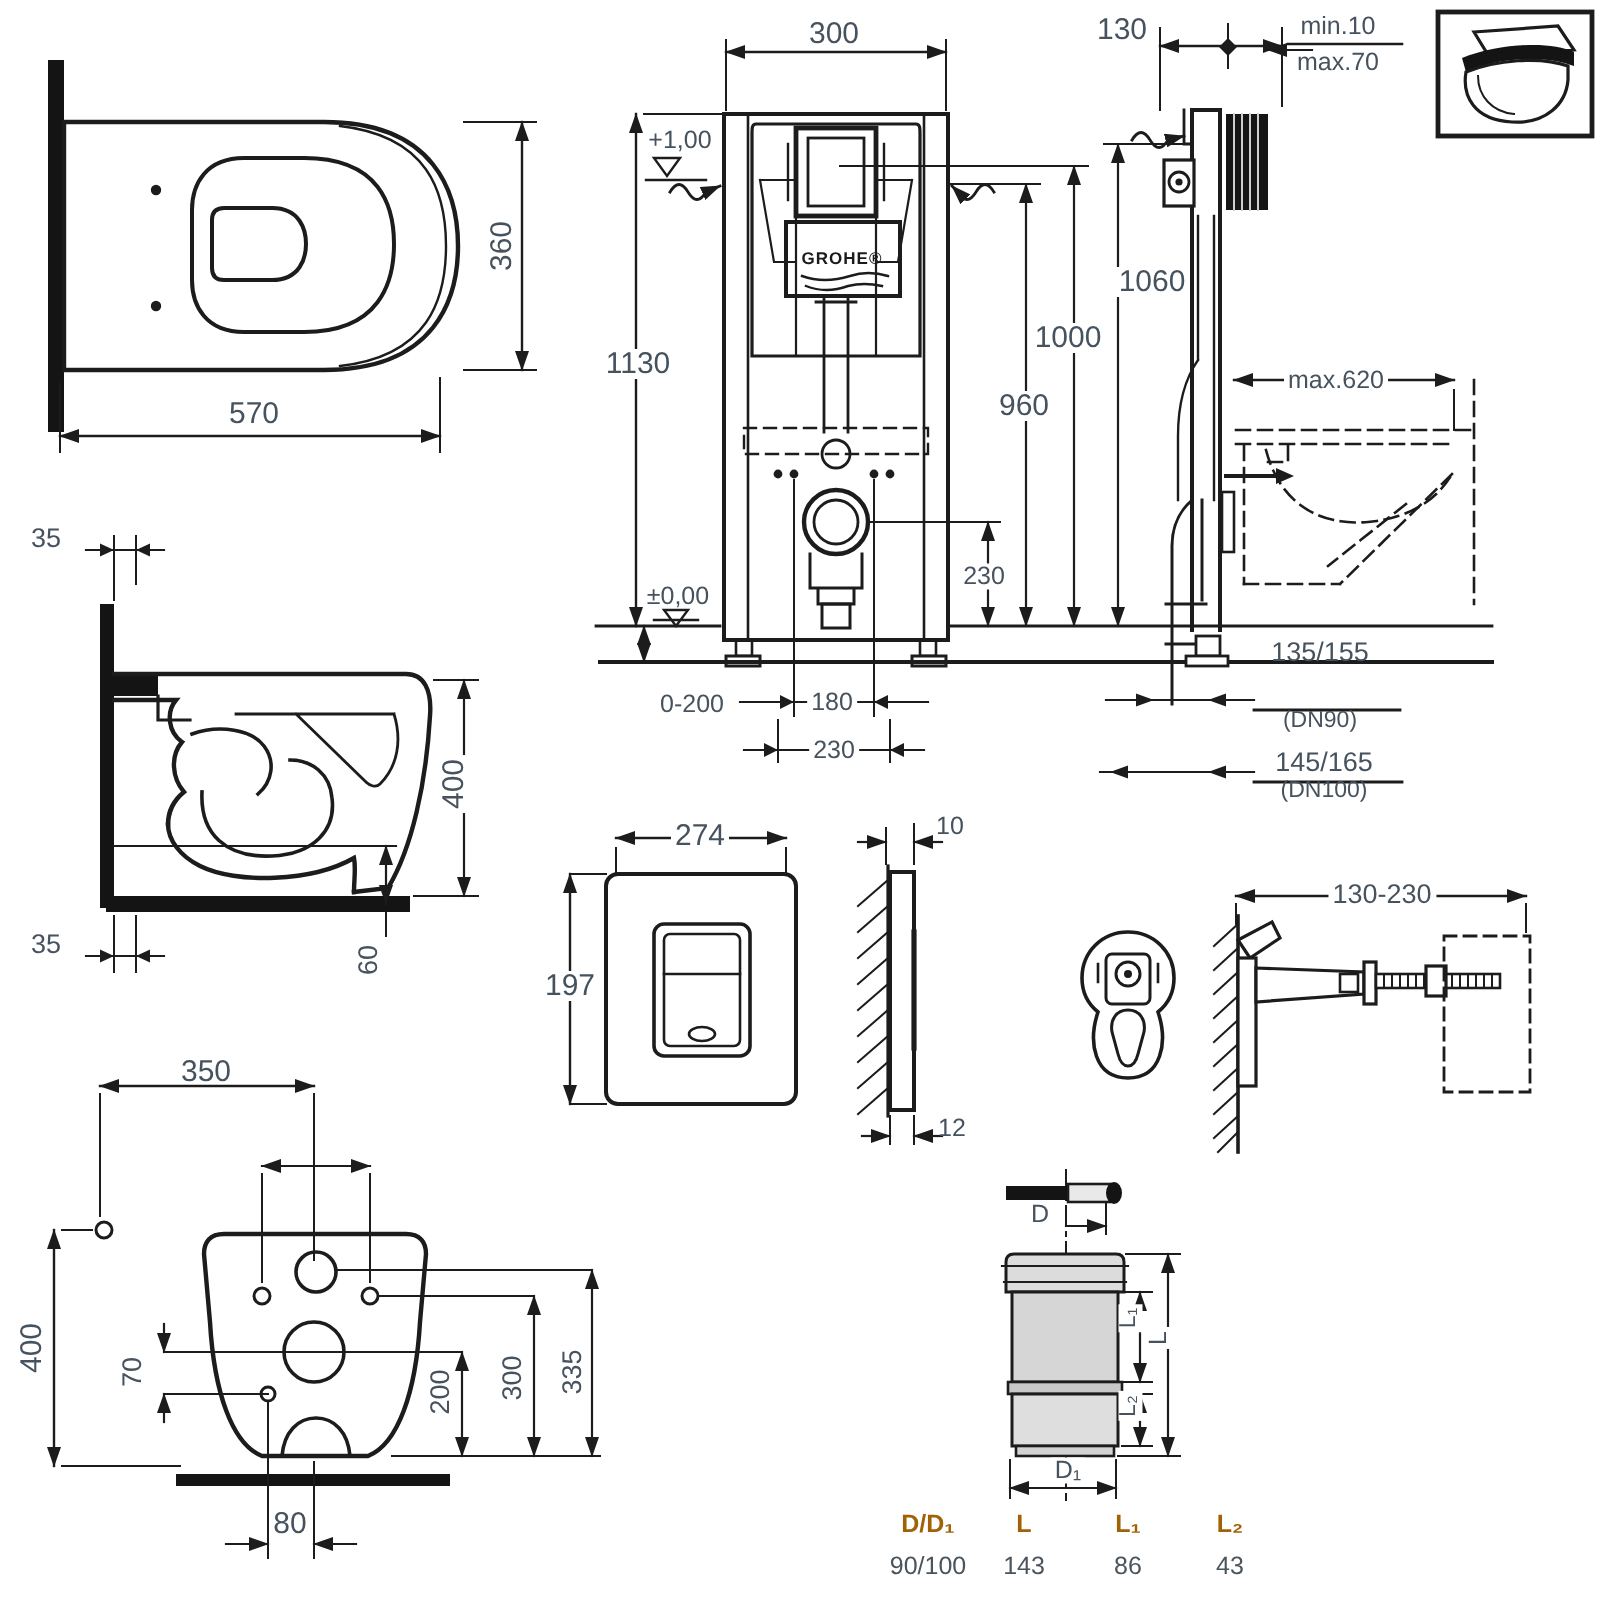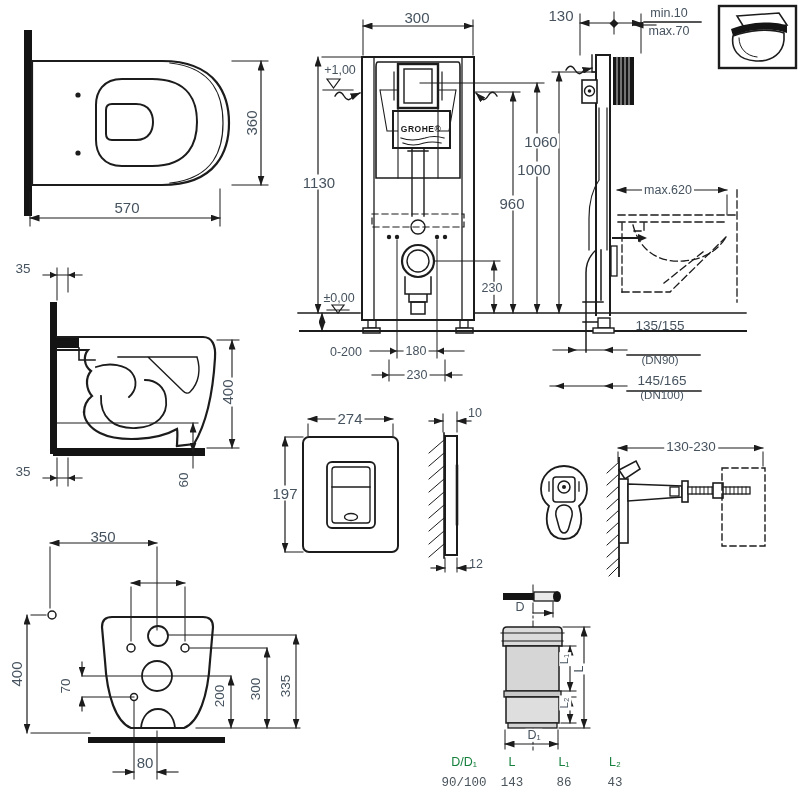--- a/index.html
+++ b/index.html
@@ -8,22 +8,22 @@
   svg{position:absolute;left:0;top:0;}
   .lbl{position:absolute;transform:translate(-50%,-50%);white-space:nowrap;
        color:#46535f;line-height:1;}
   .rot{transform:translate(-50%,-50%) rotate(-90deg);}
   .bg{background:#fff;padding:0 2px;}
   .f15{font-size:15px;}
   .f14{font-size:13.5px;}
   .f13{font-size:12.5px;}
   .f12{font-size:11.5px;}
   .brand{font-size:8.5px;font-weight:bold;color:#1a1a1a;letter-spacing:.5px;}
-  .th{font-weight:normal;color:#15803d;}
-  .td{color:#4a545c;font-family:Liberation Mono, monospace;}
+  .th{font-weight:bold;color:#a16207;}
+  .td{color:#4a545c;}
 </style>
 </head>
 <body>
 
 <div class="canvas">
 
 <svg width="800" height="800" viewBox="0 0 800 800">
   <defs>
     <marker id="ah" viewBox="0 0 10 7" refX="9.5" refY="3.5" markerWidth="10" markerHeight="7" orient="auto-start-reverse" markerUnits="userSpaceOnUse">
       <path d="M0 0 L10 3.5 L0 7 Z" fill="#1c1c1c"></path>
@@ -271,21 +271,21 @@
 <span class="lbl f15" style="left:417px;top:17px">300</span>
 <span class="lbl f13" style="left:340px;top:70px">+1,00</span>
 <span class="lbl f15 bg" style="left:319px;top:182px">1130</span>
 <span class="lbl f13" style="left:339px;top:298px">±0,00</span>
 <span class="lbl f13 bg" style="left:346px;top:352px">0-200</span>
 <span class="lbl f13 bg" style="left:416px;top:351px">180</span>
 <span class="lbl f13 bg" style="left:417px;top:375px">230</span>
 <span class="lbl f13 bg" style="left:492px;top:288px">230</span>
 <span class="lbl f15 bg" style="left:512px;top:203px">960</span>
 <span class="lbl f15 bg" style="left:534px;top:169px">1000</span>
-<span class="lbl f15 bg" style="left:541px;top:141px">1060</span>
+<span class="lbl f15 bg" style="left:576px;top:141px">1060</span>
 <span class="lbl brand" style="left:421px;top:129px">GROHE®</span>
 
 <span class="lbl f15" style="left:561px;top:15px">130</span>
 <span class="lbl f13" style="left:669px;top:13px">min.10</span>
 <span class="lbl f13" style="left:669px;top:31px">max.70</span>
 <span class="lbl f13 bg" style="left:668px;top:190px">max.620</span>
 <span class="lbl f14" style="left:660px;top:326px">135/155</span>
 <span class="lbl f12" style="left:660px;top:361px">(DN90)</span>
 <span class="lbl f14" style="left:662px;top:381px">145/165</span>
 <span class="lbl f12" style="left:662px;top:396px">(DN100)</span>

